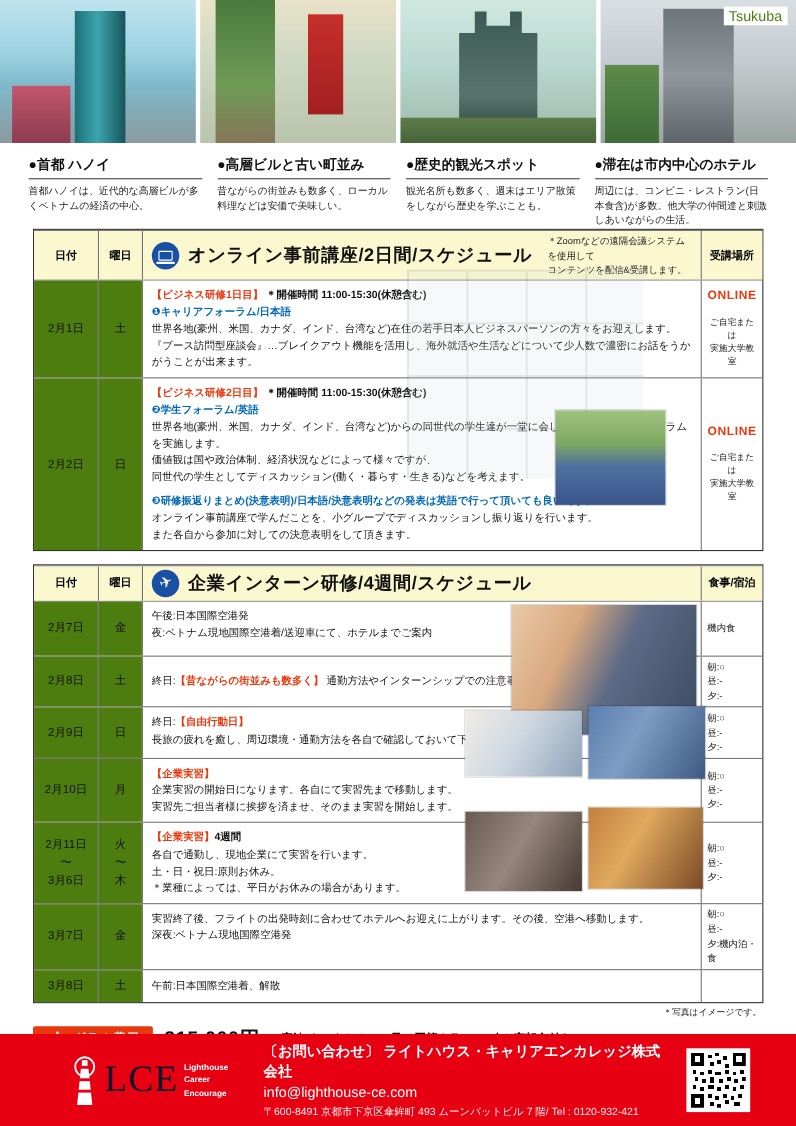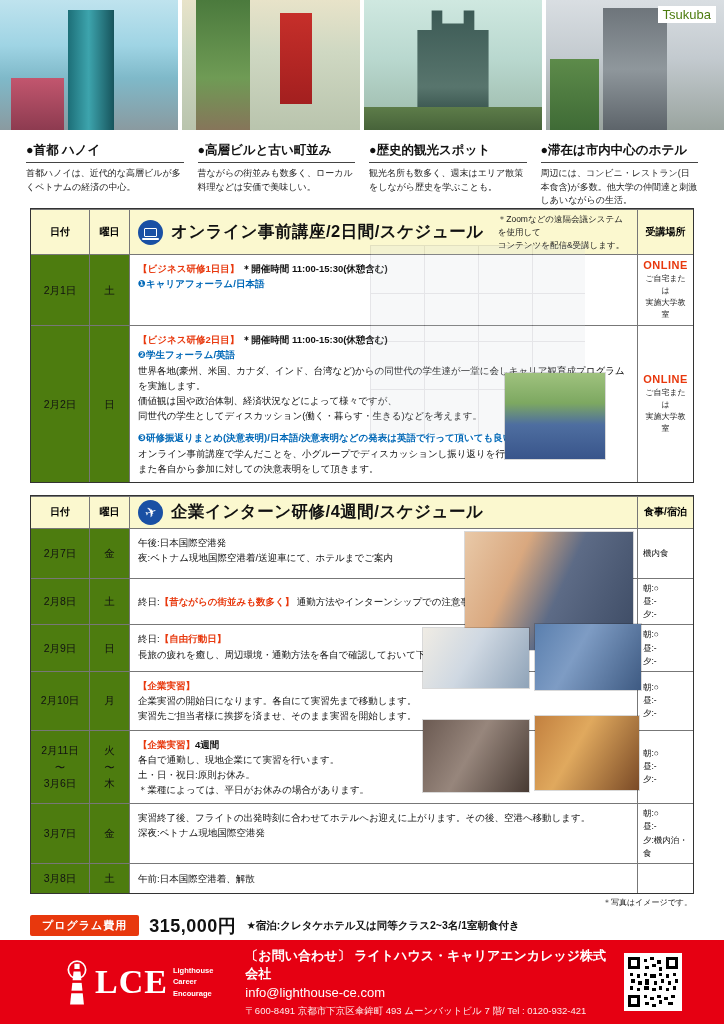--- a/index.html
+++ b/index.html
@@ -33,21 +33,21 @@
   .content { padding:6px 30px 0 30px; }
   .sched { position:relative; border:1.5px solid #333; width:664px; }
   .sched + .sched { margin-top:12px; }
   .trow { display:grid; grid-template-columns:58px 40px 1fr 56px; border-top:1px solid #777; }
   .trow:first-child { border-top:none; }
   .cell { border-left:1px solid #777; padding:4px 6px; position:relative; }
   .cell:first-child { border-left:none; }
   .hd { background:#fbf8cf; }
   .c-date,.c-day { background:#4d7c0f; display:flex; align-items:center; justify-content:center; font-size:10.5px; color:#111; text-align:center; white-space:pre-line; line-height:1.6; }
   .c-head { display:flex; align-items:center; gap:8px; padding:3px 8px; }
-  .c-loc { font-size:9px; display:flex; flex-direction:column; align-items:center; justify-content:center; text-align:center; gap:2px; }
+  .c-loc { font-size:9px; display:flex; flex-direction:column; align-items:center; justify-content:center; text-align:center; gap:12px; }
   .hd-small { font-size:10px; font-weight:bold; display:flex; align-items:center; justify-content:center; }
   .tbl-title { font-size:16.5px; font-weight:bold; color:#111; letter-spacing:.5px; white-space:nowrap; }
   .tbl-note { font-size:8.5px; line-height:1.5; color:#222; white-space:pre-line; padding-left:6px; }
   .icon-circle { width:25px; height:25px; border-radius:50%; background:#1a50a4; display:flex; align-items:center; justify-content:center; flex:none; }
   .laptop { width:13px; height:9px; border:1.5px solid #fff; border-radius:1px; position:relative; }
   .laptop::after { content:""; position:absolute; left:-3px; top:9px; width:17px; height:2.5px; background:#fff; border-radius:1px; }
   .plane-glyph { color:#fff; font-size:14px; transform:rotate(-20deg); font-family:"DejaVu Sans",sans-serif; }
   .c-body { font-size:9.5px; line-height:1.6; color:#111; padding:6px 8px; }
   .pre { white-space:pre-line; }
   .red { color:#e8380d; }
@@ -78,21 +78,21 @@
   .dotted { border-top:2px dotted #555; margin:8px 0 7px 0; width:664px; }
   .fees { display:flex; gap:26px; width:664px; }
   .fee-col { flex:1; border-left:3.5px solid #1a1a1a; padding-left:8px; }
   .fee-col h4 { font-size:13px; color:#111; margin-bottom:3px; }
   .fee-col p { font-size:8.5px; line-height:1.6; color:#222; white-space:pre-line; }
 
   
   footer { position:absolute; left:0; bottom:0; width:724px; height:84px; background:#e60012; display:flex; align-items:center; padding:0 42px 0 64px; gap:14px; }
   .logo { display:flex; align-items:center; gap:5px; flex:none; }
   .logo-mark { width:26px; height:46px; }
-  .logo-text { color:#ffffff; font-family:"Liberation Serif","DejaVu Serif",serif; font-size:34px; font-weight:bold; letter-spacing:1px; line-height:1; }
+  .logo-text { color:#0f172a; font-family:"Liberation Serif","DejaVu Serif",serif; font-size:34px; font-weight:normal; letter-spacing:1px; line-height:1; }
   .logo-sub { color:#fff; font-size:7.5px; line-height:1.5; white-space:pre-line; font-weight:bold; }
   .contact { color:#fff; margin-left:18px; flex:1; }
   .contact .l1 { font-size:13px; font-weight:bold; }
   .contact .l2 { font-size:13px; margin-top:2px; }
   .contact .l3 { font-size:9.5px; margin-top:5px; color:rgba(255,255,255,.92); }
   .qr { width:58px; height:58px; background:#fff; padding:4px; flex:none; }
 </style>
 </head>
 <body>
 
@@ -147,20 +147,22 @@
       </div>
 
       <div class="trow">
         <div class="cell c-date">2月1日</div>
         <div class="cell c-day">土</div>
         <div class="cell c-body">
           <div>
             <span class="red bold">【ビジネス研修1日目】</span><span class="bold"> ＊開催時間 11:00-15:30(休憩含む)</span>
           </div>
           <div class="blue bold">❶キャリアフォーラム/日本語</div>
+          <div class="pre">世界各地(豪州、米国、カナダ、インド、台湾など)在住の若手日本人ビジネスパーソンの方々をお迎えします。
+『ブース訪問型座談会』…ブレイクアウト機能を活用し、海外就活や生活などについて少人数で濃密にお話をうかがうことが出来ます。</div>
         </div>
         <div class="cell c-loc">
           <span class="online">ONLINE</span>
           <span class="loc-sub pre">ご自宅または
 実施大学教室</span>
         </div>
       </div>
 
       <div class="trow">
         <div class="cell c-date">2月2日</div>

